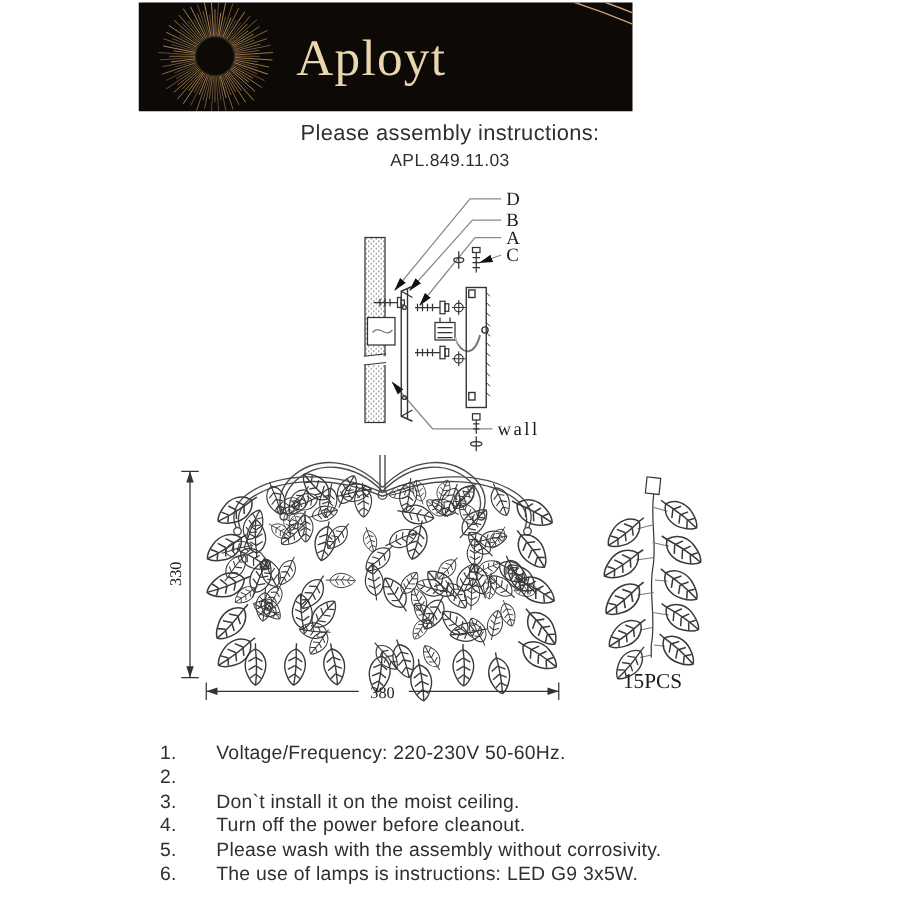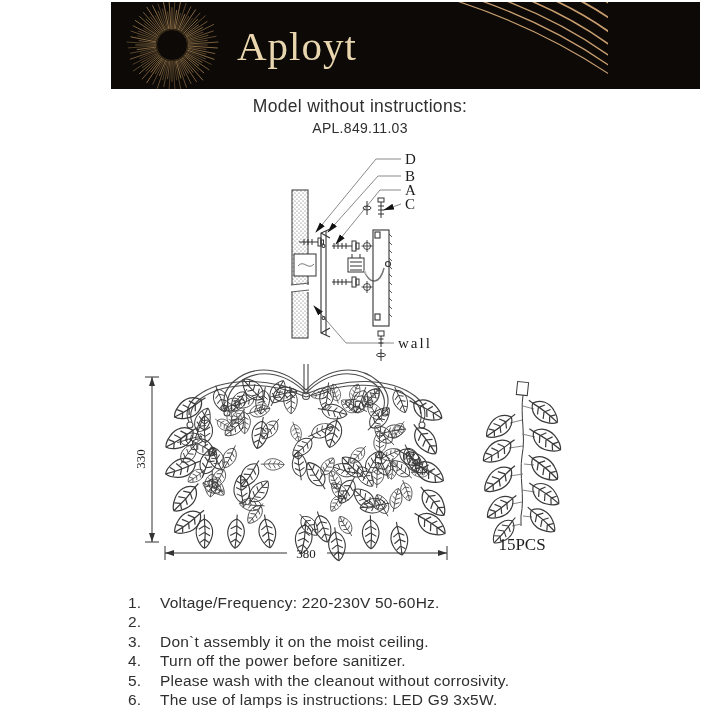--- a/index.html
+++ b/index.html
@@ -1,41 +1,41 @@
 <!DOCTYPE html>
 <html><head>
 <meta charset="utf-8">
 <style>
   html,body{margin:0;padding:0;background:#ffffff;}
   #page{position:relative;width:720px;height:720px;background:#ffffff;overflow:hidden;
         font-family:"Liberation Sans", sans-serif;color:#2f2f2f;}
 
   
-  .banner{position:absolute;left:111px;top:2px;width:589px;height:87px;background:#0c0906;overflow:hidden;}
+  .banner{position:absolute;left:111px;top:2px;width:395px;height:87px;background:#0c0906;overflow:hidden;}
   .banner svg{position:absolute;left:0;top:0;}
   .brand-text{position:absolute;left:126px;top:14px;width:220px;height:60px;
               font-family:"Liberation Serif", serif;font-size:41px;font-weight:400;
               color:#e9d6ae;letter-spacing:1px;line-height:60px;}
 
   
   .title-block{position:absolute;left:0;top:96px;width:720px;text-align:center;}
   .title-line{font-size:17.5px;font-weight:500;letter-spacing:0.3px;color:#2f2f2f;}
   .model-line{font-size:14px;font-weight:500;letter-spacing:0.3px;color:#2f2f2f;margin-top:3px;}
 
   
   .mount-svg{position:absolute;left:268px;top:146px;}
   .lamp-svg{position:absolute;left:125px;top:360px;}
   .branch-svg{position:absolute;left:462px;top:376px;}
   text.cad{font-family:"Liberation Serif", serif;fill:#1c1c1c;}
 
   
   .list{position:absolute;left:128px;top:594px;width:480px;}
   .row{display:flex;align-items:baseline;height:19.4px;}
   .num{width:24px;text-align:left;font-size:15.5px;font-weight:500;letter-spacing:0.2px;flex:none;}
-  .txt{margin-left:8px;font-size:15.5px;font-weight:500;letter-spacing:0.2px;white-space:nowrap;}
+  .txt{margin-left:21px;font-size:15.5px;font-weight:500;letter-spacing:0.2px;white-space:nowrap;}
 </style>
 </head>
 <body>
 
 <div id="page">
 
   <div class="banner">
     <svg width="497" height="87" viewBox="0 0 497 87">
       <g id="starburst-rays">
           <line x1="77.0" y1="43.0" x2="96.7" y2="43.0" stroke="#c49a62" stroke-width="0.8" opacity="0.51"></line>
@@ -146,21 +146,21 @@
           <path d="M486,-6 Q549,28.5 584,95" stroke="#d3a775" fill="none" stroke-width="2.00" opacity="0.95"></path>
           <path d="M512,-6 Q566.5,28.5 593,95" stroke="#d3a775" fill="none" stroke-width="2.15" opacity="0.95"></path>
           <path d="M538,-6 Q584,28.5 602,95" stroke="#d3a775" fill="none" stroke-width="2.30" opacity="0.95"></path>
           <path d="M564,-6 Q601.5,28.5 611,95" stroke="#d3a775" fill="none" stroke-width="2.45" opacity="0.95"></path>
         </g>
     </svg>
     <div class="brand-text">Aployt</div>
   </div>
 
   <div class="title-block">
-    <div class="title-line">Model without instructions:</div>
+    <div class="title-line">Please assembly instructions:</div>
     <div class="model-line">APL.849.11.03</div>
   </div>
 
   <svg class="mount-svg" width="195" height="222" viewBox="0 0 195 222">
     <defs>
       <pattern id="stipple" width="4" height="4" patternUnits="userSpaceOnUse">
         <circle cx="1" cy="1" r="0.55" fill="#555"></circle>
         <circle cx="3" cy="3" r="0.55" fill="#555"></circle>
       </pattern>
       <marker id="arr" markerWidth="12" markerHeight="8" refX="10" refY="4" orient="auto">
@@ -425,29 +425,29 @@
   <div class="list">
     <div class="row">
       <span class="num">1.</span>
       <span class="txt">Voltage/Frequency: 220-230V 50-60Hz.</span>
     </div>
     <div class="row">
       <span class="num">2.</span>
     </div>
     <div class="row">
       <span class="num">3.</span>
-      <span class="txt">Don`t assembly it on the moist ceiling.</span>
+      <span class="txt">Don`t install it on the moist ceiling.</span>
     </div>
     <div class="row">
       <span class="num">4.</span>
-      <span class="txt">Turn off the power before sanitizer.</span>
+      <span class="txt">Turn off the power before cleanout.</span>
     </div>
     <div class="row">
       <span class="num">5.</span>
-      <span class="txt">Please wash with the cleanout without corrosivity.</span>
+      <span class="txt">Please wash with the assembly without corrosivity.</span>
     </div>
     <div class="row">
       <span class="num">6.</span>
       <span class="txt">The use of lamps is instructions: LED G9 3x5W.</span>
     </div>
   </div>
 
 </div>
 
 </body></html>

